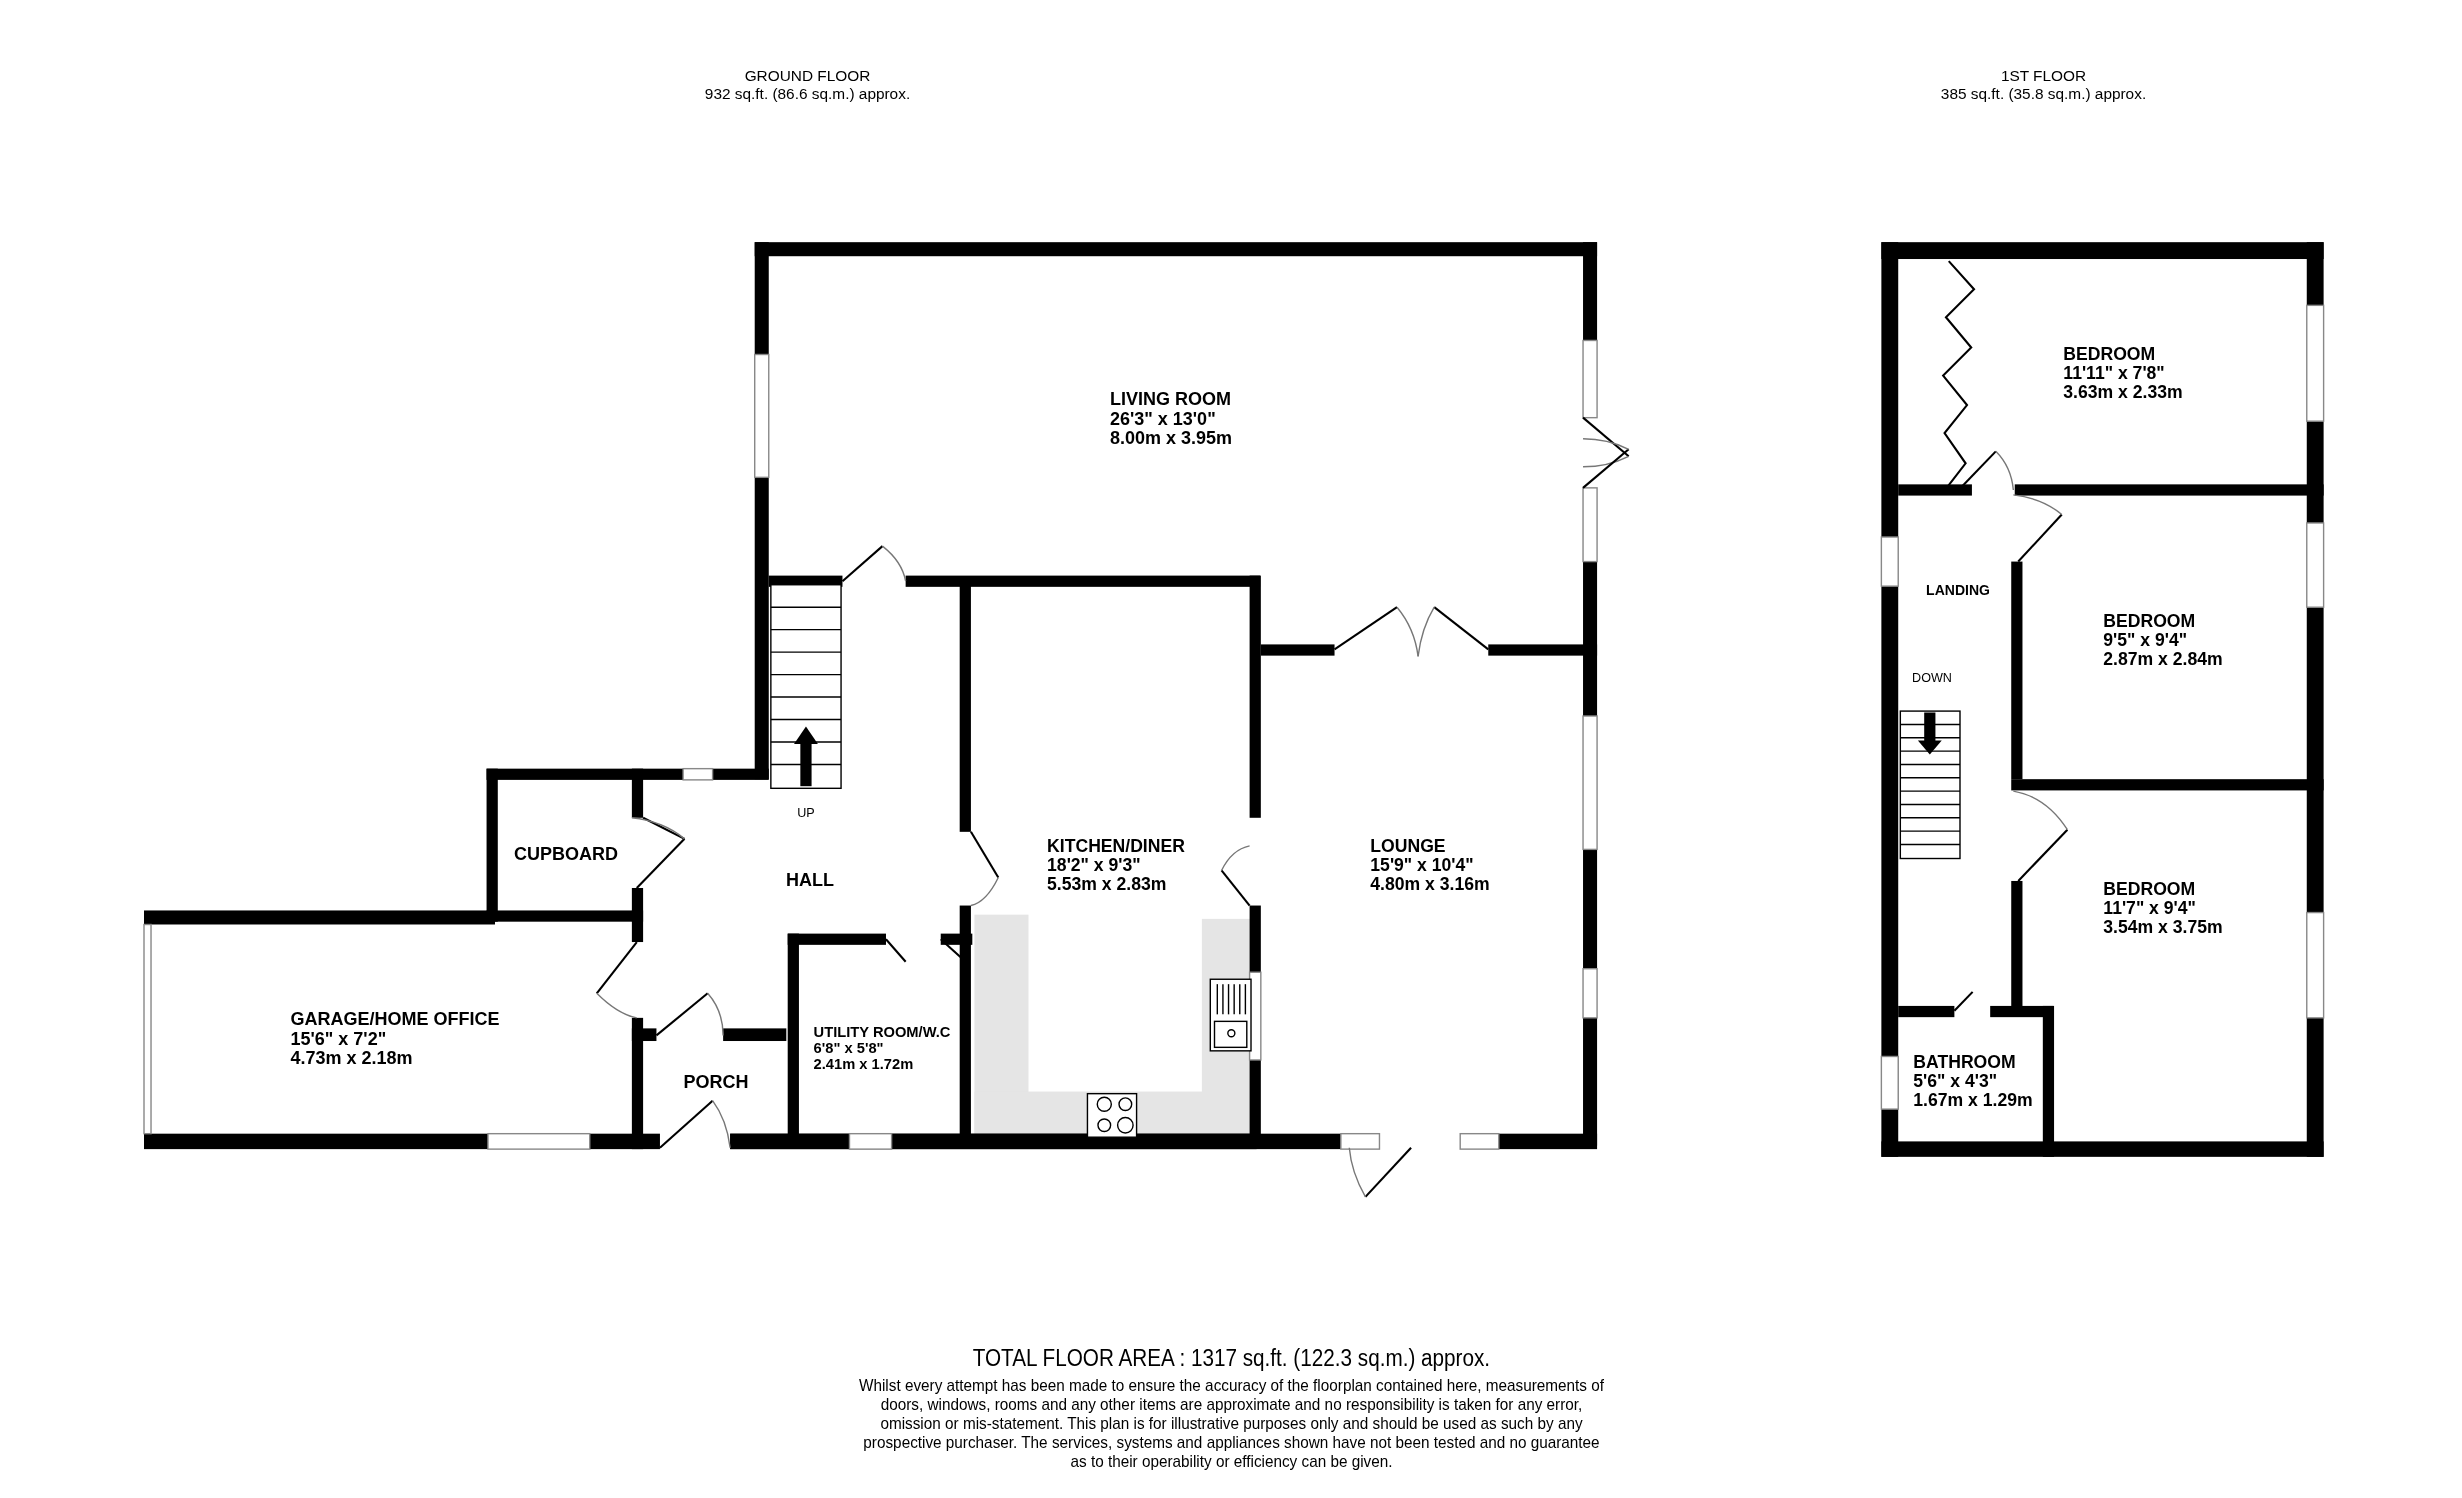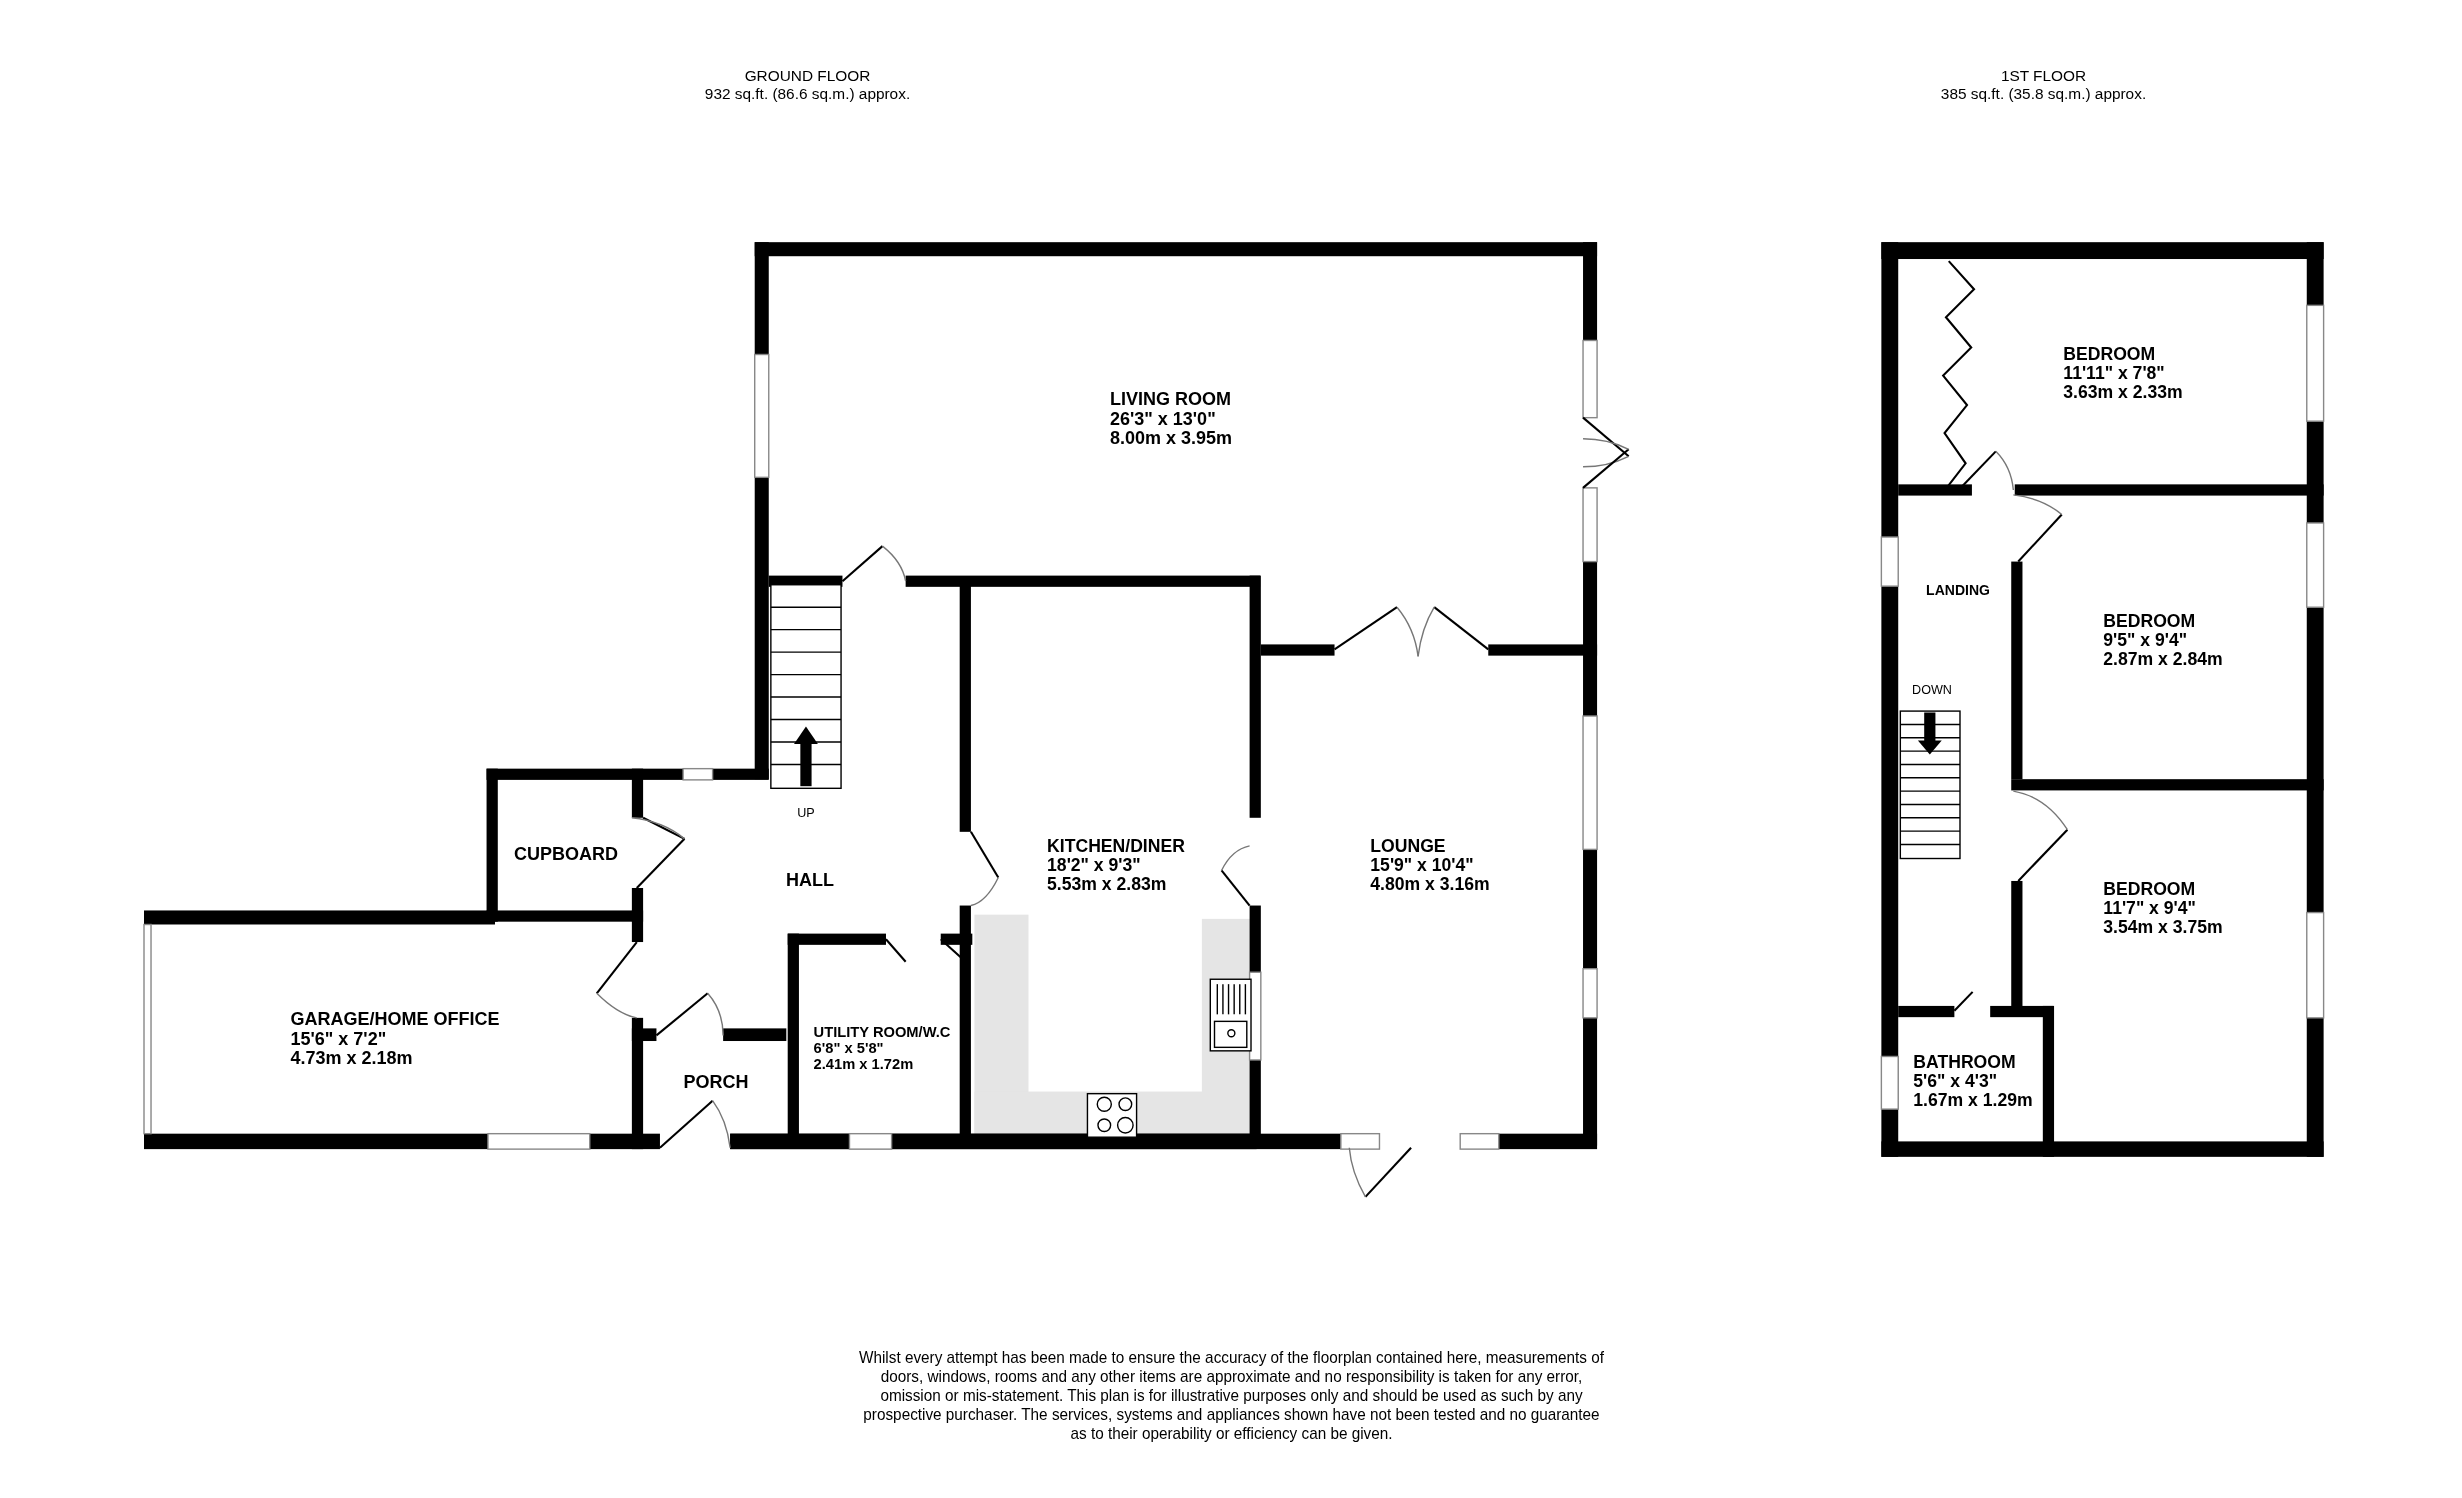--- a/index.html
+++ b/index.html
@@ -284,18 +284,19 @@
   <span class="dim">3.54m  x 3.75m</span>
 </div>
 <div class="room-label" style="left:1973px; top:1053px; font-size:17.6px; line-height:19px;">
   <span class="name">BATHROOM</span>
   <span class="dim">5'6"  x 4'3"</span>
   <span class="dim">1.67m  x 1.29m</span>
 </div>
 <div class="room-label" style="left:1958px; top:581px; font-size:14px;">
   <span class="name">LANDING</span>
 </div>
-<div class="stair-text" style="left:1932px; top:671px;margin-top:12px;">DOWN</div>
+<div class="stair-text" style="left:1932px; top:671px;">DOWN</div>
 
 <div class="footer" style="top:1344px;">
+  <div><span class="total">TOTAL FLOOR AREA : 1317 sq.ft. (122.3 sq.m.) approx.</span></div>
   <div style="margin-top:4.2px;"><span class="disclaimer">Whilst every attempt has been made to ensure the accuracy of the floorplan contained here, measurements of doors, windows, rooms and any other items are approximate and no responsibility is taken for any error, omission or mis-statement. This plan is for illustrative purposes only and should be used as such by any prospective purchaser. The services, systems and appliances shown have not been tested and no guarantee as to their operability or efficiency can be given.</span></div>
 </div>
 
 
 </body></html>

